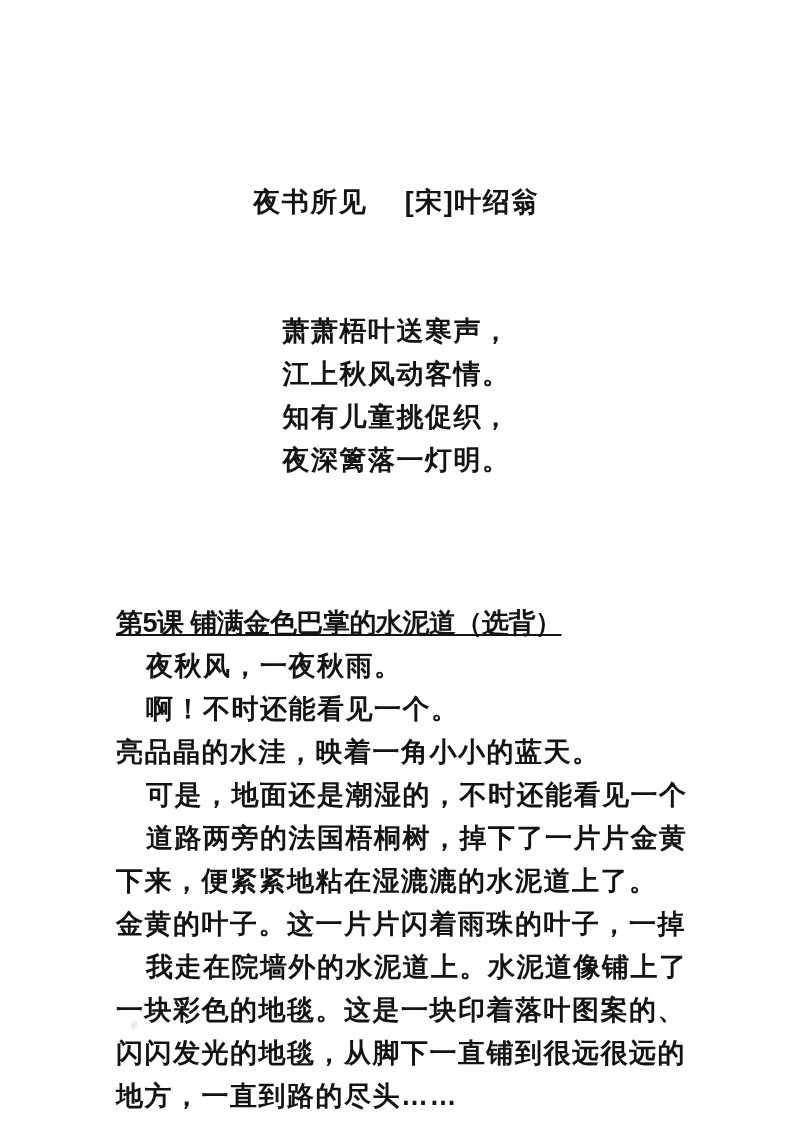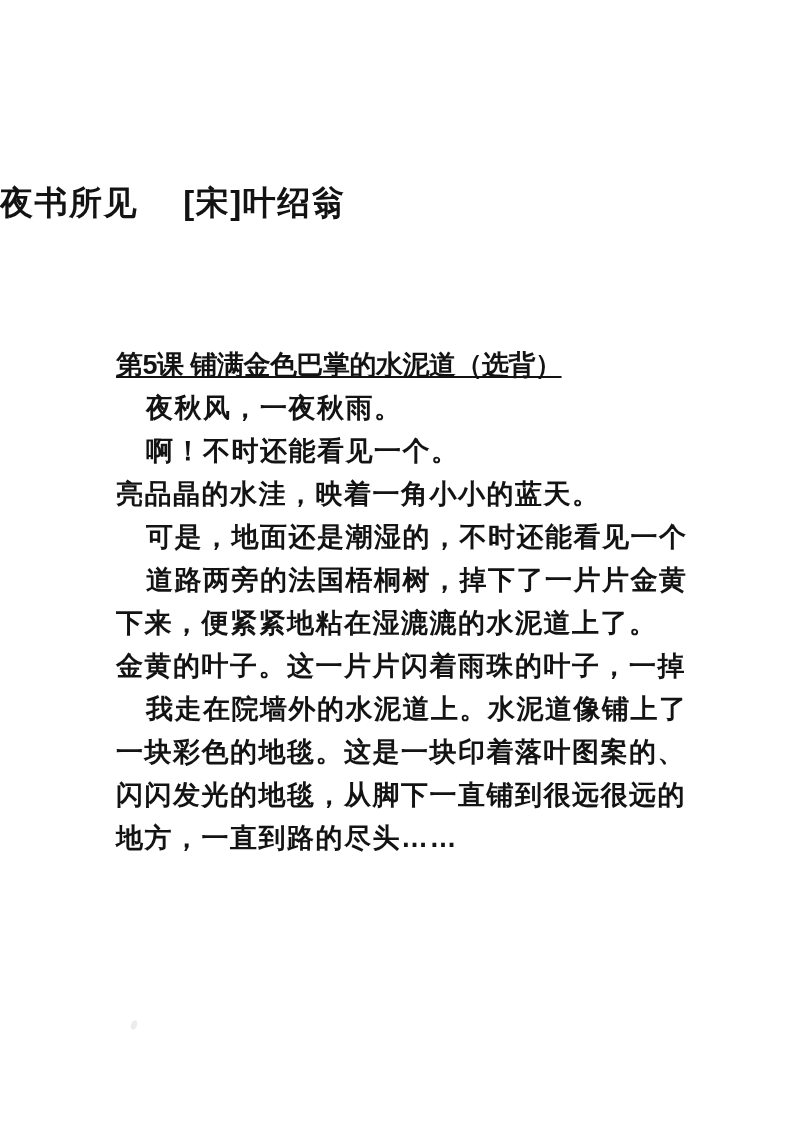--- a/index.html
+++ b/index.html
@@ -13,21 +13,22 @@
     height: 1122px;
     background: #ffffff;
     overflow: hidden;
     font-family: "Liberation Sans", "DejaVu Sans", sans-serif;
     font-weight: 700;
     color: #131313;
     -webkit-font-smoothing: antialiased;
   }
   .poem {
     margin-top: 95px;
-    font-size: 33px;
+    text-align: center;
+    font-size: 27px;
     line-height: 43px;
     letter-spacing: 1.5px;
     white-space: pre;
   }
   .poem-title {
     letter-spacing: 1.5px;
   }
   .lesson {
     margin: 34px 0 0 116px;
     width: 578px;
@@ -57,20 +58,21 @@
     transform: rotate(20deg);
   }
 </style>
 </head>
 <body>
 
 <div class="page">
 
   <div class="poem">
     <div class="poem-title">夜书所见　 [宋]叶绍翁</div>
+    <div id="poem-lines"><div class="poem-line">萧萧梧叶送寒声，</div><div class="poem-line">江上秋风动客情。</div><div class="poem-line">知有儿童挑促织，</div><div class="poem-line">夜深篱落一灯明。</div></div>
   </div>
 
   <div class="lesson">
     <div class="lesson-heading">第5课 铺满金色巴掌的水泥道（选背）</div>
     <div id="lesson-lines">
         <div class="body-line indent">夜秋风，一夜秋雨。</div>
         <div class="body-line indent">啊！不时还能看见一个。</div>
         <div class="body-line">亮品晶的水洼，映着一角小小的蓝天。</div>
         <div class="body-line indent">可是，地面还是潮湿的，不时还能看见一个</div>
         <div class="body-line indent">道路两旁的法国梧桐树，掉下了一片片金黄</div>

